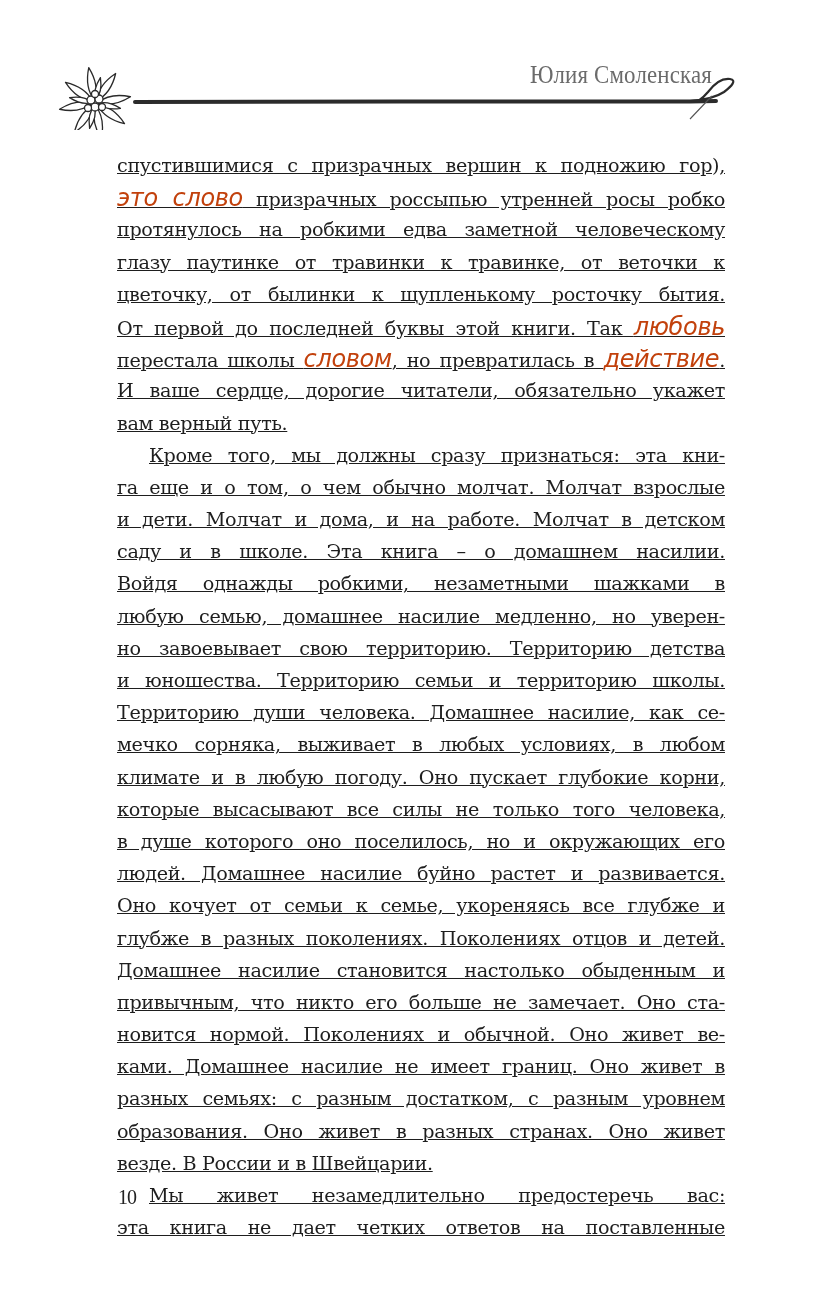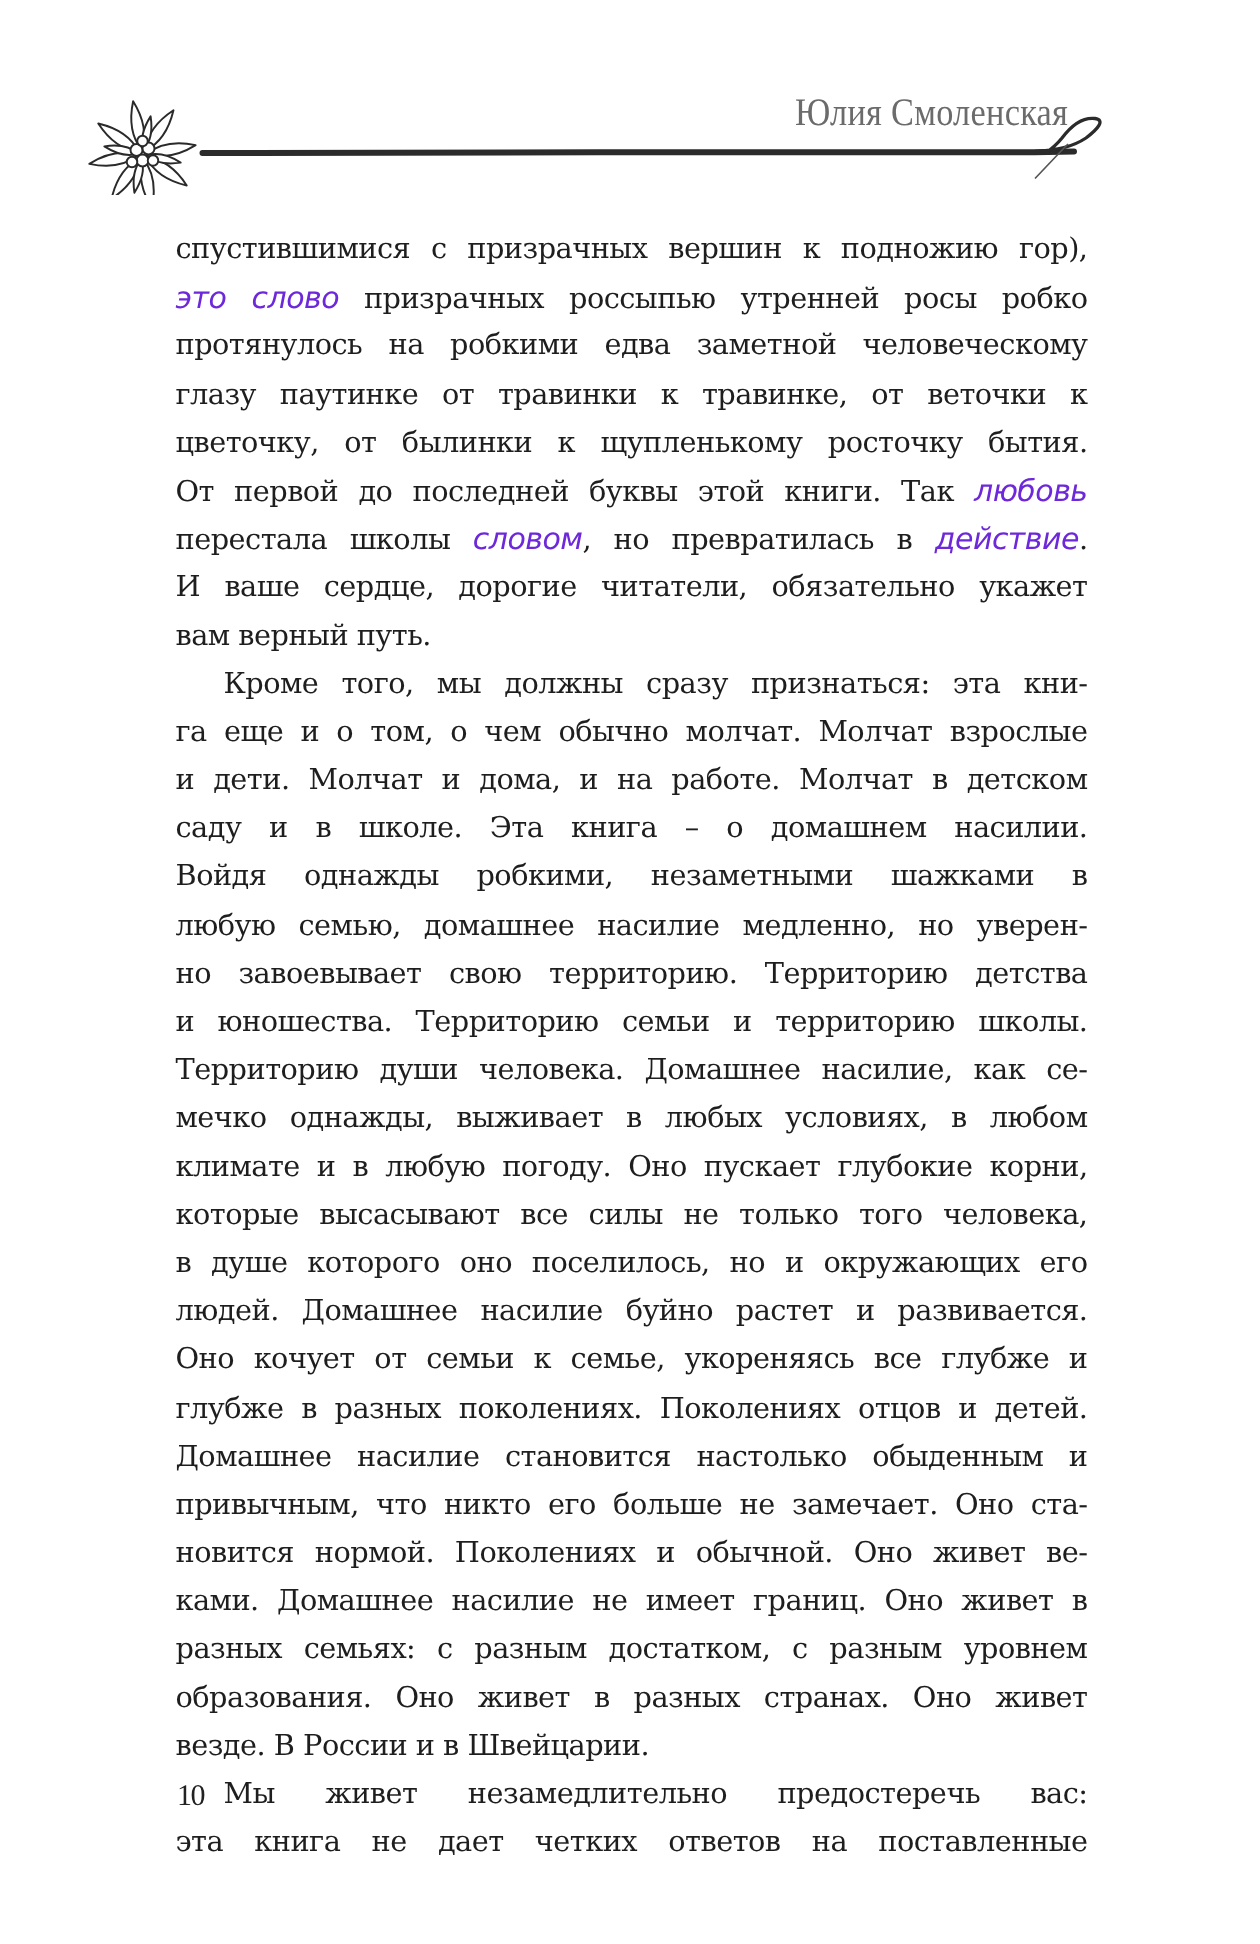--- a/index.html
+++ b/index.html
@@ -48,33 +48,34 @@
       line-height: 32.2px;
       color: #1e1e1e;
     }
     .line {
       display: block;
       white-space: nowrap;
       text-align: justify;
       text-align-last: justify;
       height: 32.2px;
       letter-spacing: -0.35px;
+      text-decoration: underline;
     }
     .line.last {
       text-align-last: left;
       text-align: right;
     }
     .line.indent {
       padding-left: 32px;
     }
     .line em {
       font-family: "DejaVu Sans", "Liberation Sans", sans-serif;
       font-style: italic;
-      font-size: 20px;
-      color: #6d28d9;
+      font-size: 24px;
+      color: #c2410c;
     }
     .page-number {
       position: absolute;
       left: 118px;
       top: 1186px;
       font-family: "Liberation Serif", "DejaVu Serif", serif;
       font-size: 20px;
       color: #222;
       letter-spacing: -1px;
     }
@@ -130,21 +131,21 @@
     <span class="line last"><span>вам верный путь.</span></span>
     <span class="line indent"><span>Кроме того, мы должны сразу признаться: эта кни-</span></span>
     <span class="line"><span>га еще и о том, о чем обычно молчат. Молчат взрослые</span></span>
     <span class="line"><span>и дети. Молчат и дома, и на работе. Молчат в детском</span></span>
     <span class="line"><span>саду и в школе. Эта книга – о домашнем насилии.</span></span>
     <span class="line"><span>Войдя однажды робкими, незаметными шажками в</span></span>
     <span class="line"><span>любую семью, домашнее насилие медленно, но уверен-</span></span>
     <span class="line"><span>но завоевывает свою территорию. Территорию детства</span></span>
     <span class="line"><span>и юношества. Территорию семьи и территорию школы.</span></span>
     <span class="line"><span>Территорию души человека. Домашнее насилие, как се-</span></span>
-    <span class="line"><span>мечко однажды, выживает в любых условиях, в любом</span></span>
+    <span class="line"><span>мечко сорняка, выживает в любых условиях, в любом</span></span>
     <span class="line"><span>климате и в любую погоду. Оно пускает глубокие корни,</span></span>
     <span class="line"><span>которые высасывают все силы не только того человека,</span></span>
     <span class="line"><span>в душе которого оно поселилось, но и окружающих его</span></span>
     <span class="line"><span>людей. Домашнее насилие буйно растет и развивается.</span></span>
     <span class="line"><span>Оно кочует от семьи к семье, укореняясь все глубже и</span></span>
     <span class="line"><span>глубже в разных поколениях. Поколениях отцов и детей.</span></span>
     <span class="line"><span>Домашнее насилие становится настолько обыденным и</span></span>
     <span class="line"><span>привычным, что никто его больше не замечает. Оно ста-</span></span>
     <span class="line"><span>новится нормой. Поколениях и обычной. Оно живет ве-</span></span>
     <span class="line"><span>ками. Домашнее насилие не имеет границ. Оно живет в</span></span>

